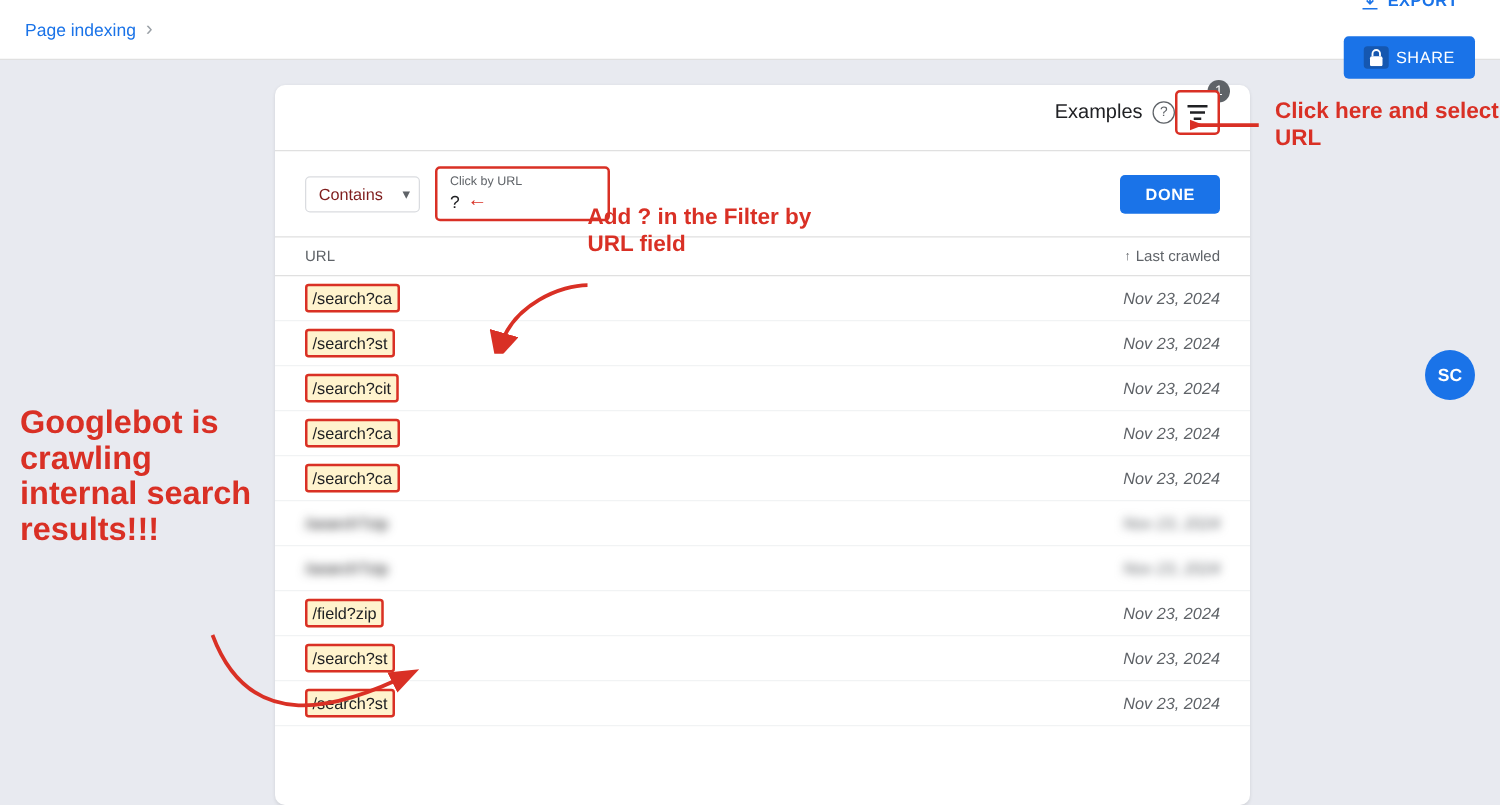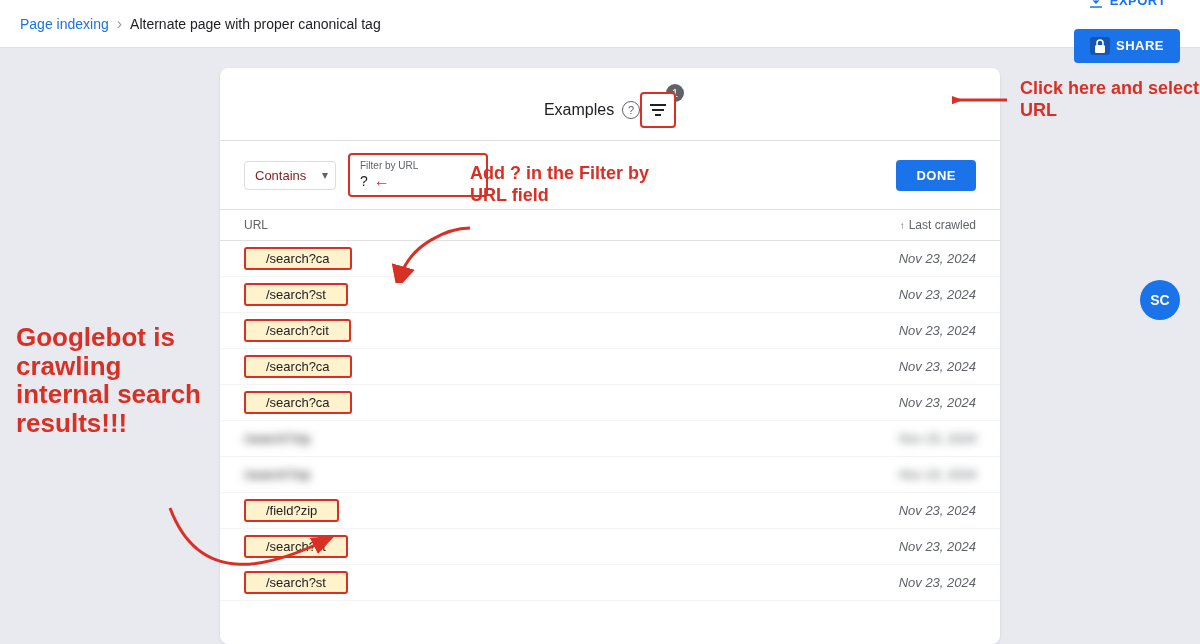--- a/index.html
+++ b/index.html
@@ -63,21 +63,21 @@
       padding: 8px 10px;
     }
     .share-btn {
       display: flex;
       align-items: center;
       gap: 6px;
       background: #1a73e8;
       border: none;
       color: #fff;
       font-size: 13px;
-      font-weight: 700;
+      font-weight: 400;
       cursor: pointer;
       letter-spacing: 0.5px;
       text-transform: uppercase;
       padding: 8px 16px;
       border-radius: 4px;
     }
     .share-icon-box {
       background: #1557b0;
       padding: 2px 4px;
       border-radius: 3px;
@@ -101,22 +101,22 @@
       width: 780px;
       margin-left: 220px;
       padding: 0;
       box-shadow: 0 1px 3px rgba(0,0,0,0.1);
       position: relative;
     }
 
     .card-header {
       display: flex;
       align-items: center;
-      justify-content: center;
-      padding: 24px 24px 12px 24px;
+      justify-content: flex-end;
+      padding: 4px 24px 12px 24px;
       border-bottom: 1px solid #e0e0e0;
     }
 
     .card-title {
       display: flex;
       align-items: center;
       gap: 8px;
       font-size: 16px;
       font-weight: 500;
       color: #202124;
@@ -268,21 +268,21 @@
     }
 
     .url-cell {
       color: #202124;
       font-size: 13px;
     }
     .url-highlight {
       background: #fff3cd;
       border: 2px solid #d93025;
       border-radius: 3px;
-      padding: 2px 20px;
+      padding: 2px 4px;
     }
 
     .date-cell {
       color: #5f6368;
       font-size: 13px;
       white-space: nowrap;
       font-style: italic;
     }
 
     
@@ -360,21 +360,20 @@
       display: inline-block;
     }
   </style>
 </head>
 <body>
 
 <div class="top-bar">
   <div class="breadcrumb">
     <a class="breadcrumb-link">Page indexing</a>
     <span class="breadcrumb-separator">›</span>
-    <span class="breadcrumb-current">Alternate page with proper canonical tag</span>
   </div>
   <div class="top-bar-actions">
     <button class="export-btn">
       <svg class="download-icon" viewBox="0 0 24 24" fill="none" stroke="#1a73e8" stroke-width="2">
         <path d="M12 15V3M8 11l4 4 4-4M3 21h18"></path>
       </svg>
       <span>EXPORT</span>
     </button>
     <button class="share-btn">
       <span class="share-icon-box">
@@ -410,21 +409,21 @@
     </div>
 
     <div class="filter-row">
       <div class="select-wrapper">
         <select class="contains-select">
           <option>Contains</option>
         </select>
       </div>
 
       <div class="filter-url-box">
-        <span class="filter-url-label">Filter by URL</span>
+        <span class="filter-url-label">Click by URL</span>
         <div class="filter-url-value">
           <span>?</span>
           <span class="filter-arrow">←</span>
         </div>
       </div>
 
       <button class="done-btn">DONE</button>
     </div>
 
     <div class="table-header">

